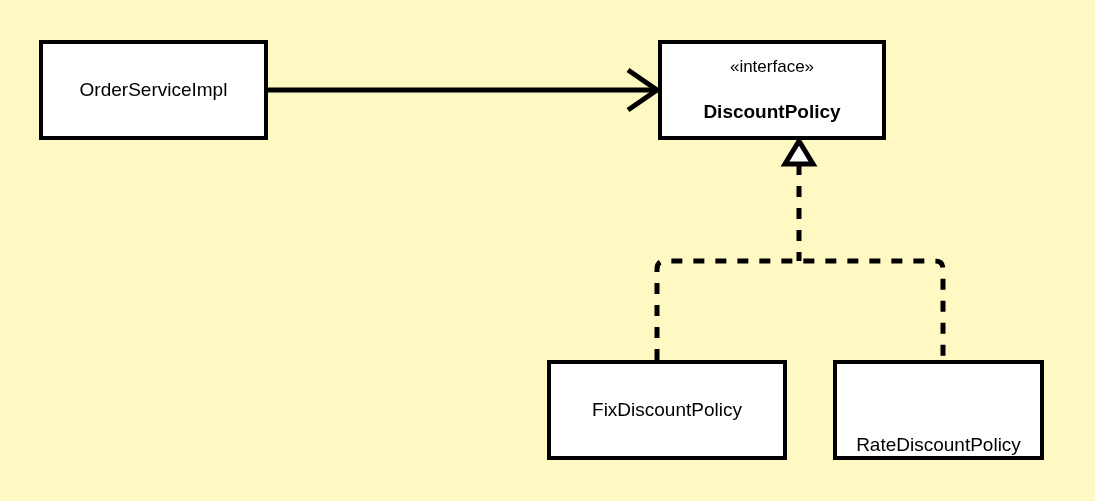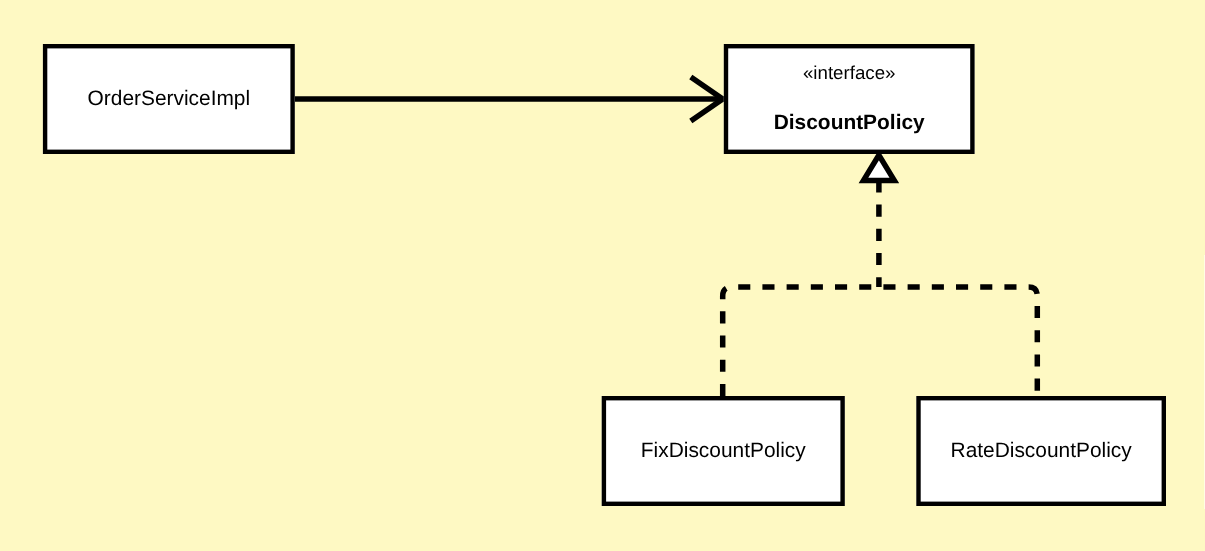--- a/index.html
+++ b/index.html
@@ -56,28 +56,29 @@
   }
   #box-discount-policy {
     left: 658px;
     top: 40px;
     width: 228px;
     height: 100px;
   }
   #box-fix-discount-policy {
     left: 547px;
     top: 360px;
-    width: 221px;
+    width: 240px;
     height: 100px;
   }
   #box-rate-discount-policy {
     left: 833px;
     top: 360px;
-    width: 227px;
+    width: 211px;
     height: 100px;
+    justify-content: flex-end;
   }
   .edge-layer {
     position: absolute;
     left: 0;
     top: 0;
     width: 1095px;
     height: 501px;
     z-index: 1;
     pointer-events: none;
   }

